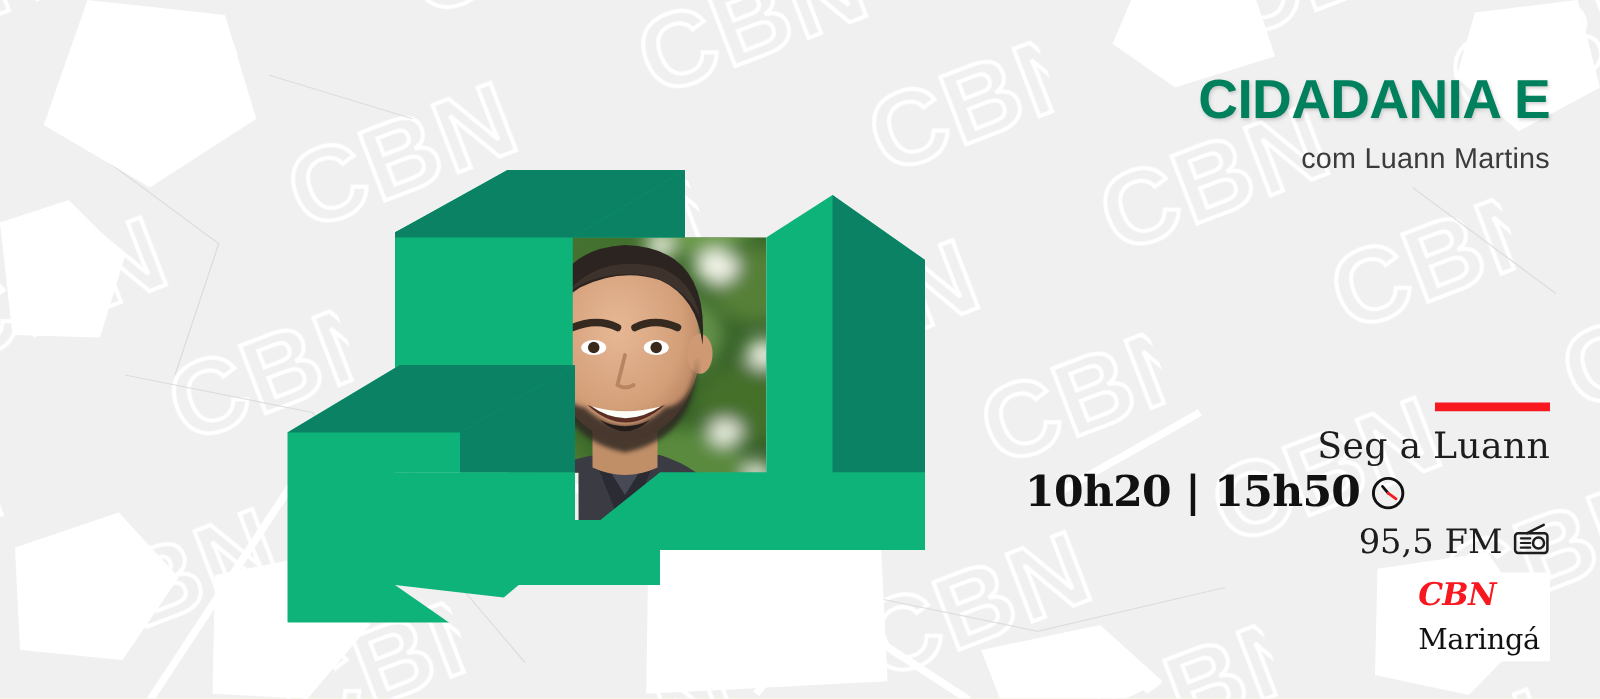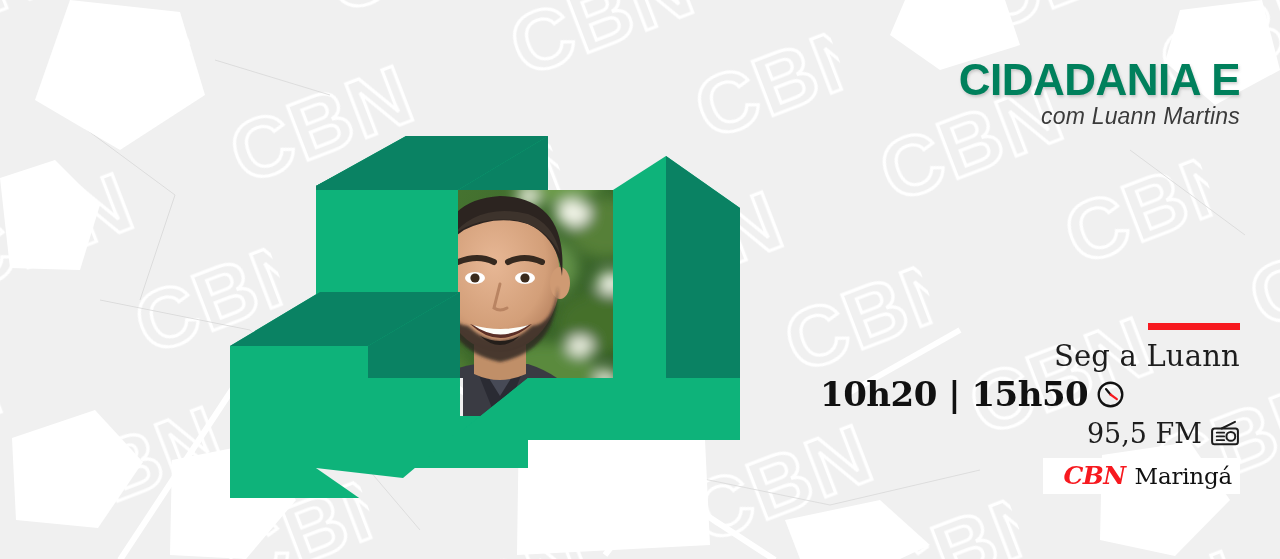--- a/index.html
+++ b/index.html
@@ -59,22 +59,22 @@
   .title-line {
     color: #00805c;
     font-weight: bold;
     font-size: 44px;
     line-height: 1.02;
     letter-spacing: -0.5px;
     white-space: nowrap;
     text-shadow: 1px 2px 3px rgba(120,120,120,0.35);
   }
   .subtitle-line {
+    margin-top: 10px;
     color: #3b3b3b;
-    font-style: italic;
     font-size: 23px;
     letter-spacing: 0.2px;
     white-space: nowrap;
   }
 
   
   .sched-block {
     position: absolute;
     right: 40px;
     top: 322px;
@@ -102,40 +102,40 @@
     gap: 8px;
     color: #111111;
     font-size: 34px;
     font-weight: bold;
     font-family: "DejaVu Serif", serif;
     letter-spacing: -0.5px;
     margin-top: 2px;
   }
   .sched-freq {
     display: flex;
-    align-items: center;
     justify-content: flex-end;
     gap: 8px;
     color: #1d1d1d;
     font-size: 27px;
     font-family: "DejaVu Serif", serif;
     margin-top: 4px;
   }
   .icon-inline { display: inline-block; line-height: 0; }
 
   
   .cbn-logo {
     position: absolute;
     right: 40px;
     top: 458px;
     background: #ffffff;
     padding: 3px 8px 4px 20px;
     display: flex;
     align-items: baseline;
     gap: 9px;
+    flex-direction: column;
   }
   .cbn-mark {
     color: #f7191f;
     font-weight: bold;
     font-style: italic;
     font-size: 25px;
     letter-spacing: -0.6px;
     font-family: "DejaVu Serif", serif;
   }
   .cbn-city {

